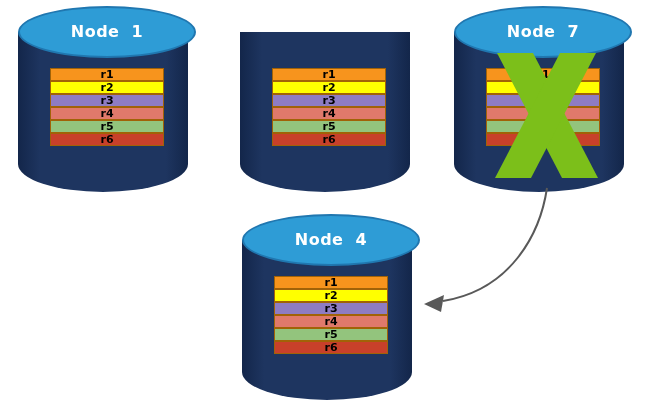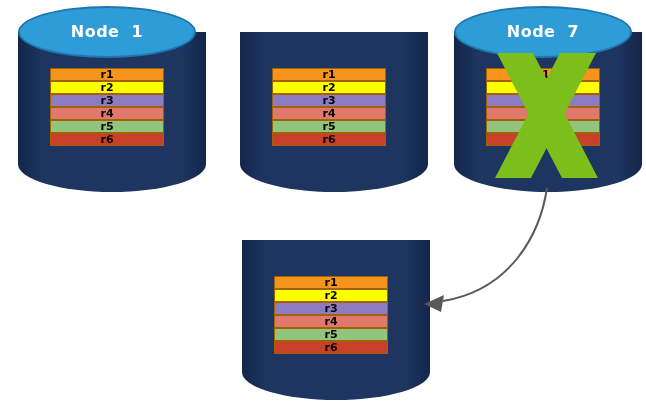--- a/index.html
+++ b/index.html
@@ -1,20 +1,20 @@
 <!DOCTYPE html>
 <html><head>
 <meta charset="utf-8">
 <style>
   html,body{margin:0;padding:0;background:#fff;}
   .canvas{
     position:relative;width:646px;height:402px;background:#fff;
     font-family:"DejaVu Sans","Liberation Sans",sans-serif;overflow:hidden;
   }
-  .node{position:absolute;width:188px;height:186px;}
+  .node{position:absolute;width:170px;height:186px;}
   .cyl-body{
     position:absolute;left:0;right:0;top:26px;bottom:0;
     background:linear-gradient(90deg,#13264a 0%,#1e3560 13%,#1e3560 87%,#13264a 100%);
     border-radius:0 0 50% 50% / 0 0 28px 28px;
   }
   .cyl-top{
     position:absolute;left:0;top:0;width:178px;height:52px;box-sizing:border-box;
     background:#2e9cd6;border:2px solid #2077b0;border-radius:50%;
     display:flex;align-items:center;justify-content:center;
   }
@@ -113,20 +113,23 @@
         </div>
     </div>
     <svg class="overlay-svg" width="178" height="186" viewBox="0 0 178 186">
       <polygon points="43,47 79,47 144,172 108,172" fill="#7cbf1a"></polygon>
       <polygon points="106,47 142,47 77,172 41,172" fill="#7cbf1a"></polygon>
     </svg>
   </div>
 
   <div class="node" style="left:242px;top:214px">
     <div class="cyl-body"></div>
+    <div class="cyl-top">
+      <span class="node-label">Node  4</span>
+    </div>
     <div class="bars">
       <div class="bar" style="background-color: rgb(247, 148, 29);">
           <span>r1</span>
         </div>
       <div class="bar" style="background-color: rgb(255, 255, 0);">
           <span>r2</span>
         </div>
       <div class="bar" style="background-color: rgb(142, 124, 195);">
           <span>r3</span>
         </div>

